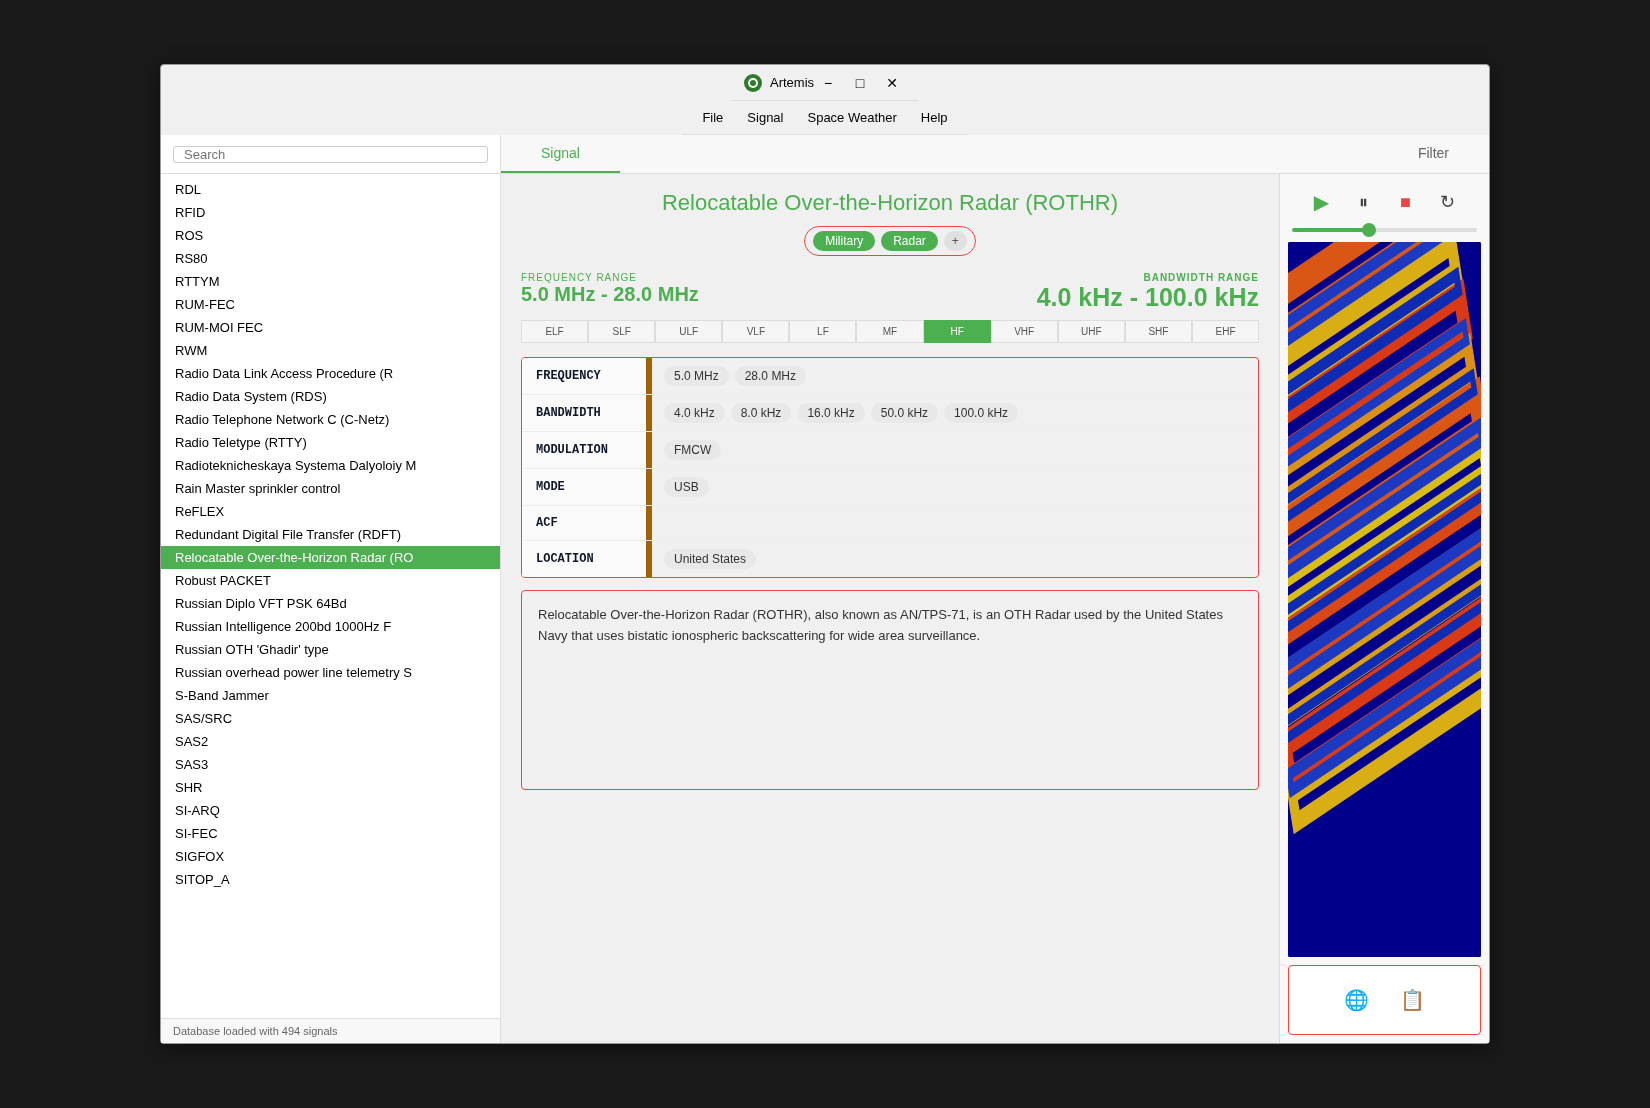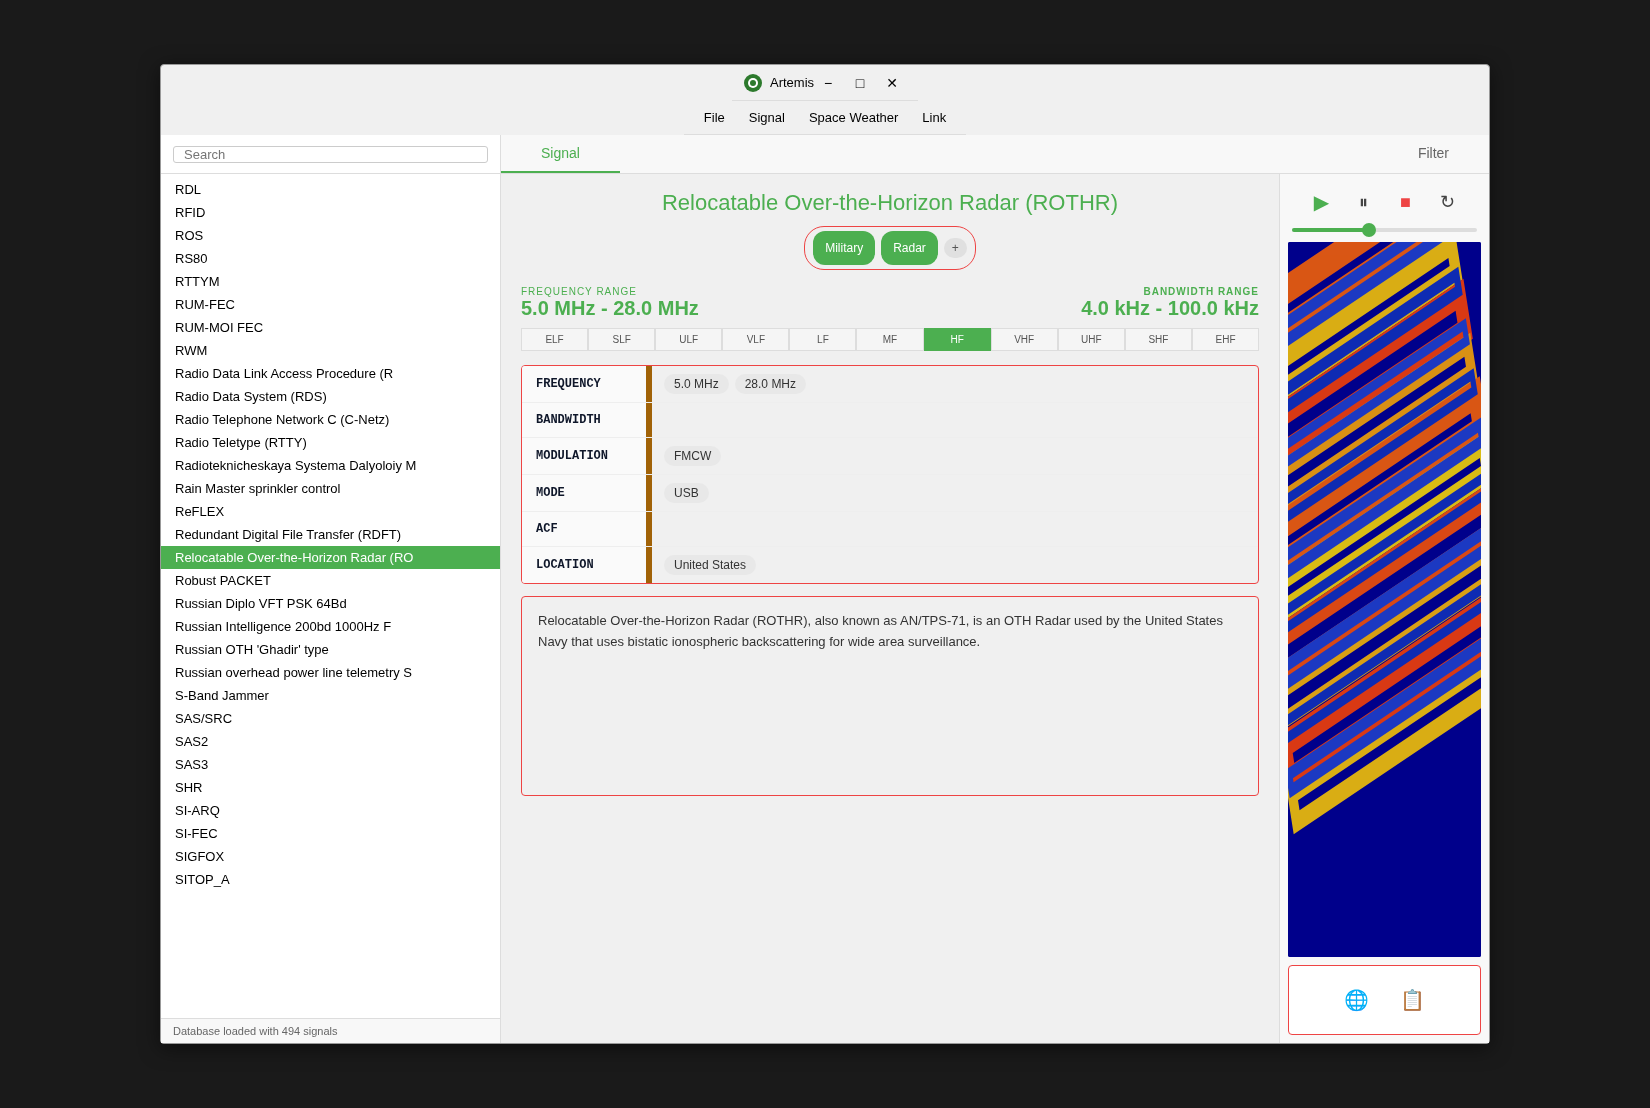--- a/index.html
+++ b/index.html
@@ -185,21 +185,21 @@
       display: flex;
       gap: 6px;
       align-items: center;
       border: 1.5px solid #e44;
       border-radius: 20px;
       padding: 4px 8px;
     }
     .tag {
       background: #4caf50;
       color: white;
-      padding: 10px 12px;
+      padding: 3px 12px;
       border-radius: 12px;
       font-size: 12px;
       cursor: pointer;
     }
     .tag-add {
       background: #e0e0e0;
       color: #555;
       padding: 3px 8px;
       border-radius: 12px;
       font-size: 12px;
@@ -222,21 +222,21 @@
       font-weight: bold;
     }
     .bandwidth-label {
       font-size: 10px;
       color: #4caf50;
       font-weight: bold;
       letter-spacing: 1px;
       text-align: right;
     }
     .bandwidth-value {
-      font-size: 20px;
+      font-size: 25px;
       color: #4caf50;
       font-weight: bold;
       text-align: right;
     }
     .freq-bar {
       display: flex;
       gap: 0;
       margin-bottom: 14px;
     }
     .freq-segment {
@@ -404,21 +404,21 @@
       <button class="title-btn">−</button>
       <button class="title-btn">□</button>
       <button class="title-btn close">✕</button>
     </div>
   </div>
 
   <div class="menu-bar">
     <div class="menu-item">File</div>
     <div class="menu-item">Signal</div>
     <div class="menu-item">Space Weather</div>
-    <div class="menu-item">Link</div>
+    <div class="menu-item">Help</div>
   </div>
 
   <div class="main-content">
 
     <div class="sidebar">
       <div class="search-box">
         <input class="search-input" type="text" placeholder="Search" style="">
       </div>
       <div class="signal-list">
 
@@ -507,20 +507,27 @@
 
           <div class="info-row">
                 <div class="info-key">FREQUENCY</div>
                 <div class="info-val">
                   <span class="chip">5.0 MHz</span>
                   <span class="chip">28.0 MHz</span>
                 </div>
               </div>
               <div class="info-row">
                 <div class="info-key">BANDWIDTH</div>
+                <div class="info-val">
+                  <span class="chip">4.0 kHz</span>
+                  <span class="chip">8.0 kHz</span>
+                  <span class="chip">16.0 kHz</span>
+                  <span class="chip">50.0 kHz</span>
+                  <span class="chip">100.0 kHz</span>
+                </div>
               </div>
               <div class="info-row">
                 <div class="info-key">MODULATION</div>
                 <div class="info-val">
                   <span class="chip">FMCW</span>
                 </div>
               </div>
               <div class="info-row">
                 <div class="info-key">MODE</div>
                 <div class="info-val">

